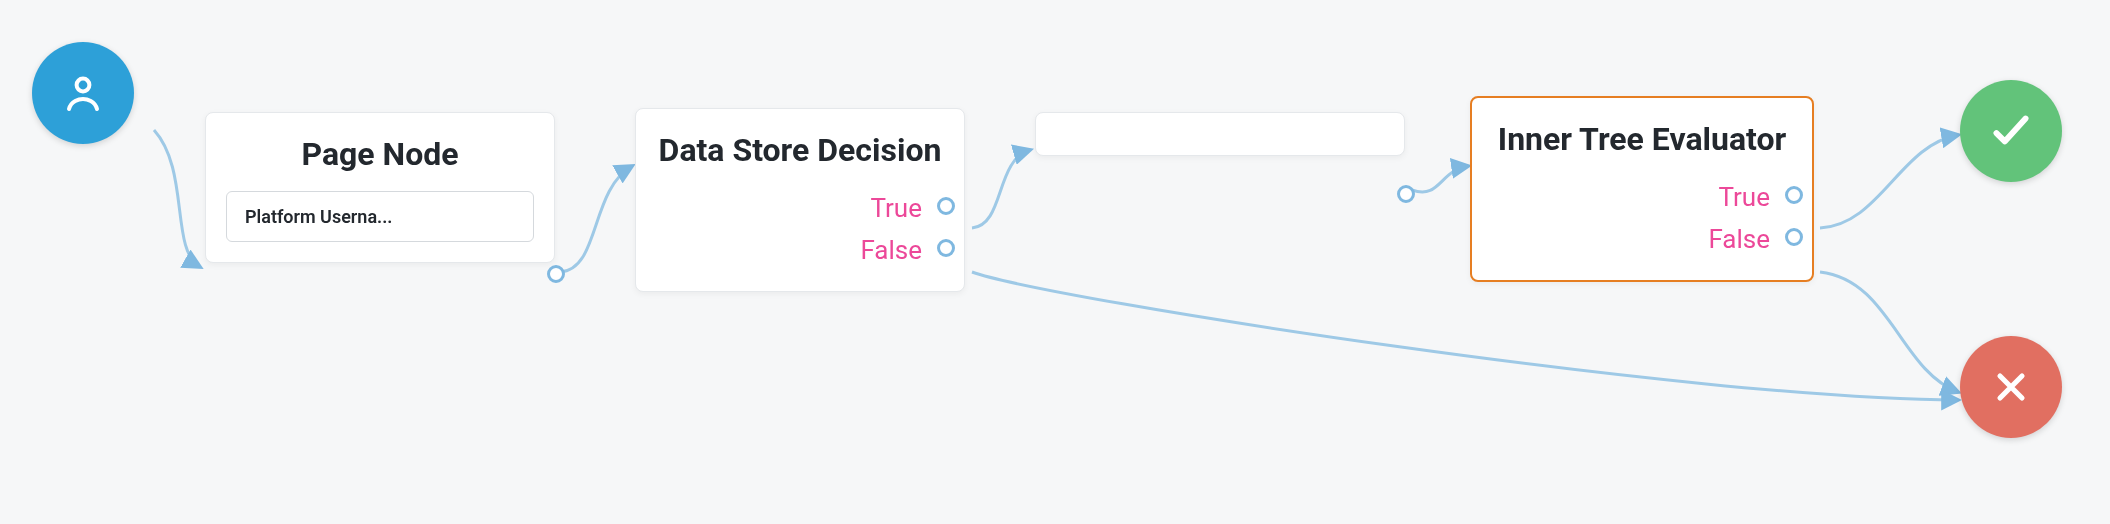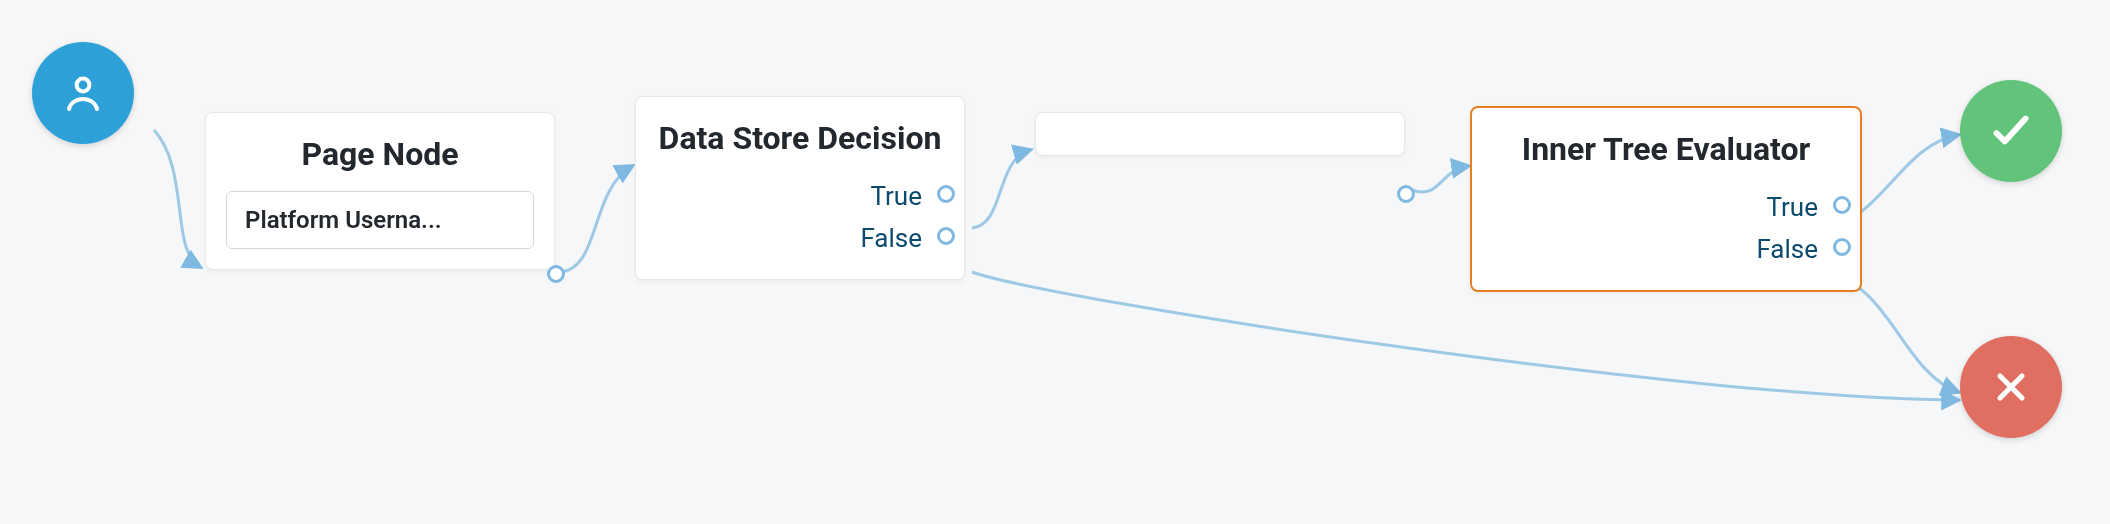--- a/index.html
+++ b/index.html
@@ -52,34 +52,34 @@
     color:#23282e;
     text-align:center;
     margin-bottom:18px;
     white-space:nowrap;
   }
   .card .card-title:last-child{margin-bottom:0;}
   .inner-item{
     border:1px solid #d5d9dd;
     border-radius:6px;
     padding:14px 18px;
-    font-size:24px;
+    font-size:18px;
     font-weight:600;
     color:#23282e;
     margin-top:16px;
     text-align:left;
     white-space:nowrap;
     overflow:hidden;
   }
   .outcomes{
     margin-top:8px;
   }
   .outcome{
     font-size:26px;
-    color:#0c4a6e;
+    color:#ec4899;
     text-align:right;
     padding:6px 22px 6px 0;
     position:relative;
   }
   .port{
     position:absolute;
     width:18px;height:18px;
     border:3px solid #7fb8e0;
     background:#ffffff;
     border-radius:50%;
@@ -117,39 +117,39 @@
     <path d="M5 20c1-4 5-5 7-5s6 1 7 5" fill="none" stroke="#ffffff" stroke-width="2" stroke-linecap="round"></path>
   </svg>
 </div>
 
 <div class="card" style="left:205px;top:112px;width:350px;">
   <div class="card-title">Page Node</div>
   <div class="inner-item">Platform Userna...</div>
   <span class="port" style="right:-11px;top:152px;"></span>
 </div>
 
-<div class="card" style="left:635px;top:96px;width:330px;">
+<div class="card" style="left:635px;top:108px;width:330px;">
   <div class="card-title">Data Store Decision</div>
   <div class="outcomes">
     <div class="outcome">
       <span>True</span>
       <span class="port" style="right:-11px;top:10px;"></span>
     </div>
     <div class="outcome">
       <span>False</span>
       <span class="port" style="right:-11px;top:10px;"></span>
     </div>
   </div>
 </div>
 
 <div class="card" style="left:1035px;top:112px;width:370px;">
   <span class="port" style="right:-11px;top:72px;"></span>
 </div>
 
-<div class="card selected" style="left:1470px;top:106px;width:392px;">
+<div class="card selected" style="left:1470px;top:96px;width:344px;">
   <div class="card-title">Inner Tree Evaluator</div>
   <div class="outcomes">
     <div class="outcome">
       <span>True</span>
       <span class="port" style="right:-11px;top:10px;"></span>
     </div>
     <div class="outcome">
       <span>False</span>
       <span class="port" style="right:-11px;top:10px;"></span>
     </div>

